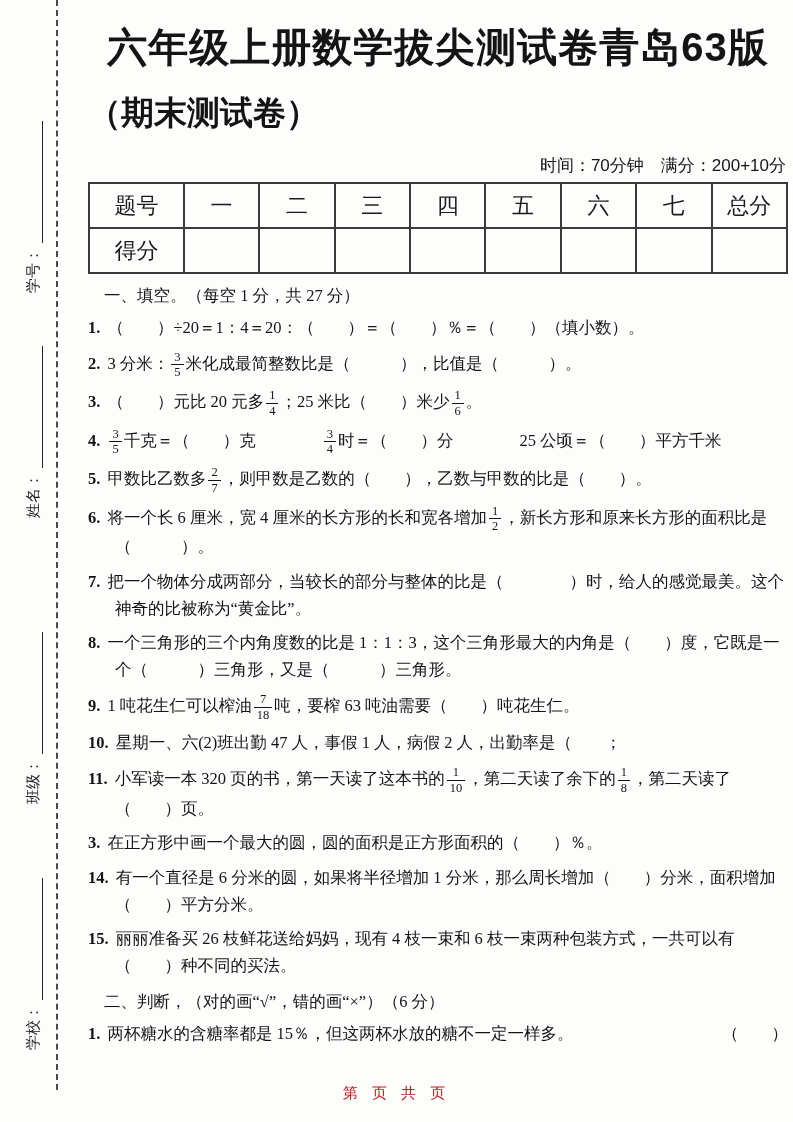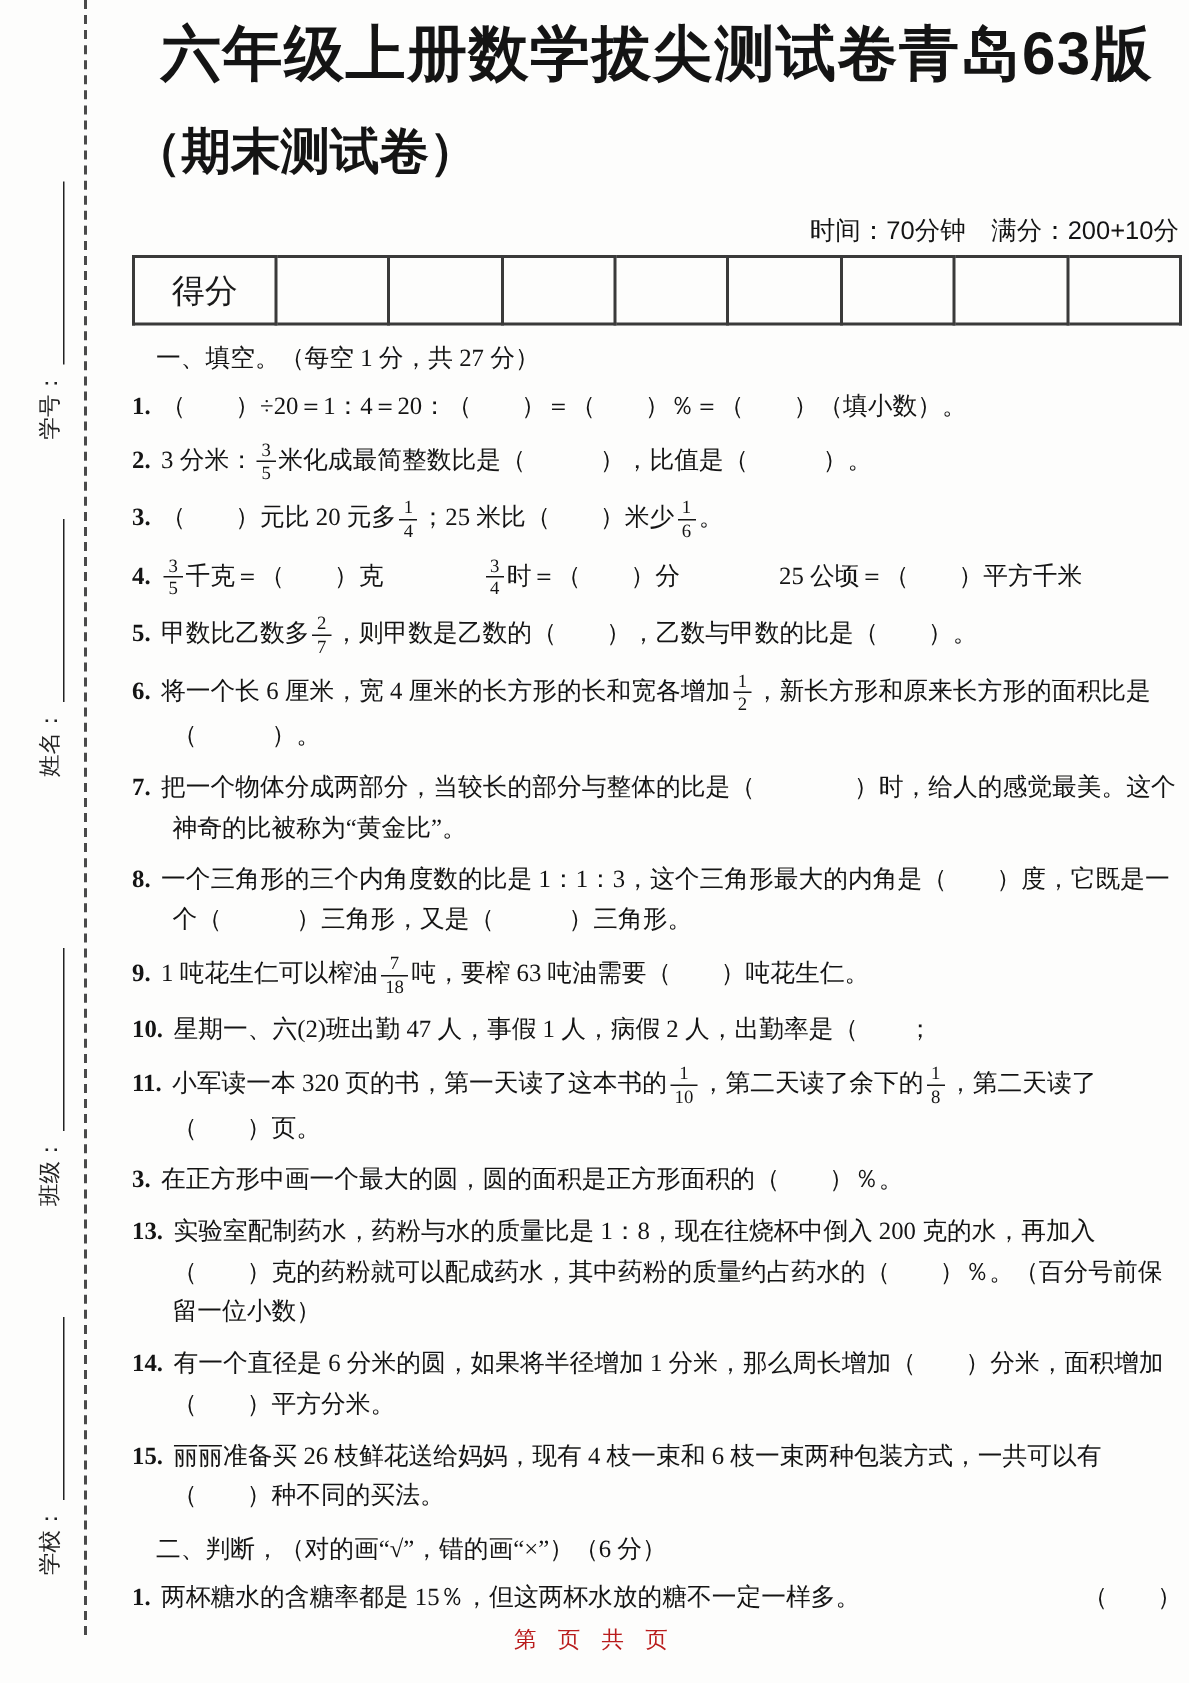--- a/index.html
+++ b/index.html
@@ -23,21 +23,21 @@
   }
   .margin-field .mlabel { white-space:nowrap; }
   .margin-field .mline { flex:1; height:16px; border-bottom:1.6px solid #222; }
   .mf-0 { top:195px; }
   .mf-1 { top:420px; }
   .mf-2 { top:706px; }
   .mf-3 { top:952px; }
   
   .content { position:absolute; left:88px; top:0; width:700px; }
   .title {
-    margin-top:8px; text-align:center; font-size:40px; font-weight:bold;
+    margin-top:20px; text-align:center; font-size:40px; font-weight:bold;
     font-family:"Liberation Sans","DejaVu Sans",sans-serif; letter-spacing:1px;
     white-space:nowrap;
   }
   .subtitle {
     margin-top:16px; font-size:33px; font-weight:bold;
     font-family:"Liberation Sans","DejaVu Sans",sans-serif;
   }
   .meta {
     margin:18px 2px 5px 0; text-align:right; font-size:17px;
     font-family:"Liberation Sans","DejaVu Sans",sans-serif;
@@ -97,20 +97,31 @@
     </div>
 
   <div class="content">
     <div class="title">六年级上册数学拔尖测试卷青岛63版</div>
     <div class="subtitle">（期末测试卷）</div>
     <div class="meta">时间：70分钟　满分：200+10分</div>
 
     <table class="score">
       <tbody id="score-tbody">
           <tr>
+            <th class="first-col">题号</th>
+            <th>一</th>
+            <th>二</th>
+            <th>三</th>
+            <th>四</th>
+            <th>五</th>
+            <th>六</th>
+            <th>七</th>
+            <th>总分</th>
+          </tr>
+          <tr>
             <td class="first-col">得分</td>
             <td></td>
             <td></td>
             <td></td>
             <td></td>
             <td></td>
             <td></td>
             <td></td>
             <td></td>
           </tr>
@@ -124,21 +135,20 @@
         <div class="question"><span class="qnum">3.</span><span class="qtext">（　　）元比 20 元多<span class="frac"><span class="fnum">1</span><span class="fden">4</span></span>；25 米比（　　）米少<span class="frac"><span class="fnum">1</span><span class="fden">6</span></span>。</span></div>
         <div class="question"><span class="qnum">4.</span><span class="qtext"><span class="frac"><span class="fnum">3</span><span class="fden">5</span></span>千克＝（　　）克　　　　<span class="frac"><span class="fnum">3</span><span class="fden">4</span></span>时＝（　　）分　　　　25 公顷＝（　　）平方千米</span></div>
         <div class="question"><span class="qnum">5.</span><span class="qtext">甲数比乙数多<span class="frac"><span class="fnum">2</span><span class="fden">7</span></span>，则甲数是乙数的（　　），乙数与甲数的比是（　　）。</span></div>
         <div class="question"><span class="qnum">6.</span><span class="qtext">将一个长 6 厘米，宽 4 厘米的长方形的长和宽各增加<span class="frac"><span class="fnum">1</span><span class="fden">2</span></span>，新长方形和原来长方形的面积比是（　　　）。</span></div>
         <div class="question"><span class="qnum">7.</span><span class="qtext">把一个物体分成两部分，当较长的部分与整体的比是（　　　　）时，给人的感觉最美。这个神奇的比被称为“黄金比”。</span></div>
         <div class="question"><span class="qnum">8.</span><span class="qtext">一个三角形的三个内角度数的比是 1：1：3，这个三角形最大的内角是（　　）度，它既是一个（　　　）三角形，又是（　　　）三角形。</span></div>
         <div class="question"><span class="qnum">9.</span><span class="qtext">1 吨花生仁可以榨油<span class="frac"><span class="fnum">7</span><span class="fden">18</span></span>吨，要榨 63 吨油需要（　　）吨花生仁。</span></div>
         <div class="question"><span class="qnum">10.</span><span class="qtext">星期一、六(2)班出勤 47 人，事假 1 人，病假 2 人，出勤率是（　　；</span></div>
         <div class="question"><span class="qnum">11.</span><span class="qtext">小军读一本 320 页的书，第一天读了这本书的<span class="frac"><span class="fnum">1</span><span class="fden">10</span></span>，第二天读了余下的<span class="frac"><span class="fnum">1</span><span class="fden">8</span></span>，第二天读了（　　）页。</span></div>
         <div class="question"><span class="qnum">3.</span><span class="qtext">在正方形中画一个最大的圆，圆的面积是正方形面积的（　　）％。</span></div>
-        <div class="question"><span class="qnum">13.</span><span class="qtext">实验室配制药水，药粉与水的质量比是 1：8，现在往烧杯中倒入 200 克的水，再加入（　　）克的药粉就可以配成药水，其中药粉的质量约占药水的（　　）％。（百分号前保留一位小数）</span></div>
         <div class="question"><span class="qnum">14.</span><span class="qtext">有一个直径是 6 分米的圆，如果将半径增加 1 分米，那么周长增加（　　）分米，面积增加（　　）平方分米。</span></div>
         <div class="question"><span class="qnum">15.</span><span class="qtext">丽丽准备买 26 枝鲜花送给妈妈，现有 4 枝一束和 6 枝一束两种包装方式，一共可以有（　　）种不同的买法。</span></div>
         <div class="section-heading">二、判断，（对的画“√”，错的画“×”）（6 分）</div>
         <div class="question"><span class="ans-blank">（　　）</span><span class="qnum">1.</span><span class="qtext">两杯糖水的含糖率都是 15％，但这两杯水放的糖不一定一样多。</span></div>
       </div>
   </div>
 
   <div class="footer">第 页 共 页</div>
 </div>
 

